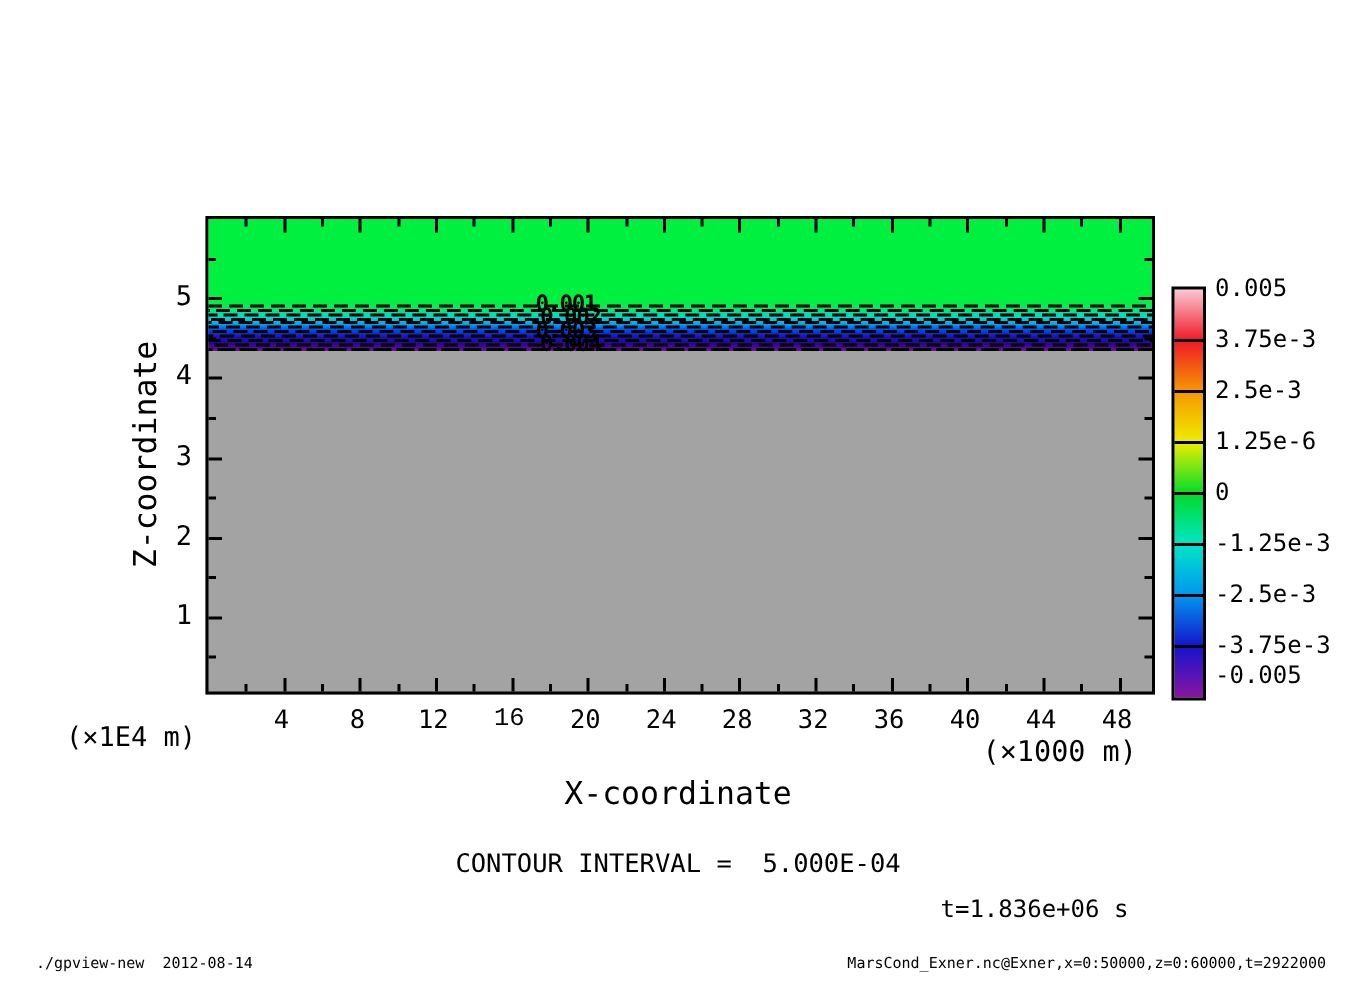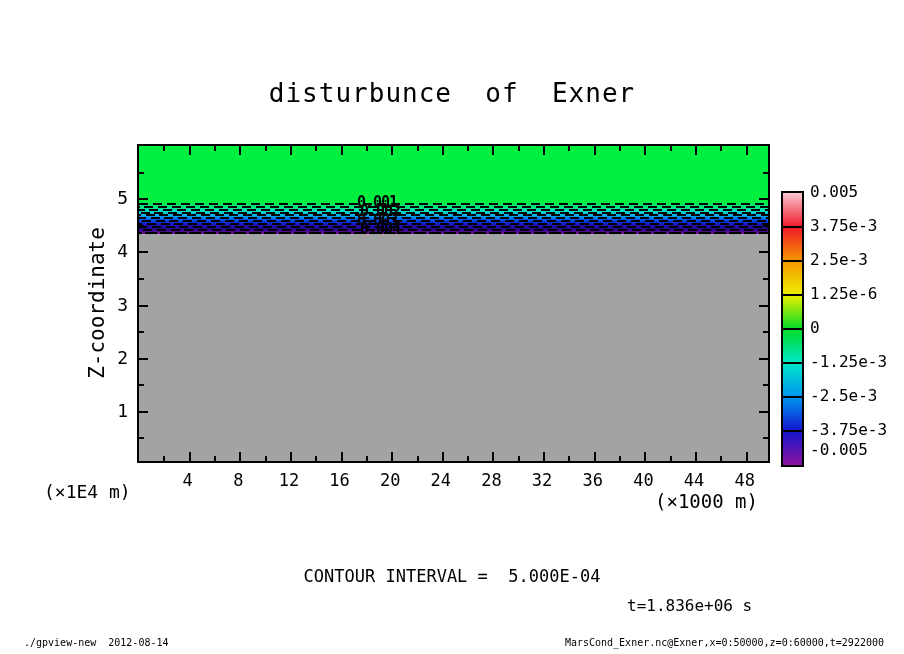--- a/index.html
+++ b/index.html
@@ -44,21 +44,20 @@
   .cbarlab{position:absolute;left:810px;height:18px;font-size:16px;white-space:pre;}
   .cint{position:absolute;left:0;top:566px;width:904px;text-align:center;font-size:17px;white-space:pre;}
   .tstamp{position:absolute;left:627px;top:596px;font-size:16px;white-space:pre;}
   .footL{position:absolute;left:24px;top:637px;font-size:10px;white-space:pre;}
   .footR{position:absolute;right:20px;top:637px;font-size:10px;white-space:pre;}
 </style>
 </head>
 <body>
 
 <div class="fig">
-  <div class="title">disturbunce  of  Exner</div>
 
   <div class="ylab">Z-coordinate</div>
 
   <div id="plot" class="plot">
     <div class="green" id="zeroRegion" style="background: rgb(0, 240, 64); height: 55.825px;"></div>
     <div class="band" id="bandRegion" style="top: 55.825px; height: 32.4317px; background: linear-gradient(rgb(0, 240, 64) 0%, rgb(0, 232, 122) 14.3%, rgb(0, 220, 200) 28.6%, rgb(0, 172, 240) 42.9%, rgb(0, 72, 232) 57.1%, rgb(28, 16, 180) 71.4%, rgb(40, 8, 140) 85.7%, rgb(120, 14, 150) 100%);"></div>
   <div class="cline" style="top: 56.9517px; background-position: 0px 0px;"></div>
       <div class="cline" style="top: 59.8227px; background-position: 5px 0px;"></div>
       <div class="cline" style="top: 62.6937px; background-position: 10px 0px;"></div>
       <div class="cline" style="top: 65.5647px; background-position: 15px 0px;"></div>
@@ -140,39 +139,40 @@
       <div class="tick" style="left: 0px; top: 25.5833px; width: 5px; height: 2px;"></div>
       <div class="tick" style="right: 0px; top: 25.5833px; width: 5px; height: 2px;"></div>
       <div class="clabel" style="left: 218px; top: 50px;">0.001</div>
       <div class="clabel" style="left: 221px; top: 59px;">0.002</div>
       <div class="clabel" style="left: 218px; top: 68px;">0.003</div>
       <div class="clabel" style="left: 221px; top: 77px;">0.004</div>
     </div>
 
   <div class="unitL">(×1E4 m)</div>
   <div class="unitR">(×1000 m)</div>
+  <div class="xlab">X-coordinate</div>
 
   <div id="cbar" class="cbar" style="background: linear-gradient(rgb(250, 200, 210) 0%, rgb(240, 24, 40) 12.5%, rgb(245, 152, 0) 25%, rgb(238, 238, 0) 37.5%, rgb(0, 220, 40) 50%, rgb(0, 230, 200) 62.5%, rgb(0, 150, 240) 75%, rgb(20, 20, 205) 87.5%, rgb(140, 20, 160) 100%);">
       <div class="cbarseg" style="top: 33px;"></div>
       <div class="cbarseg" style="top: 67px;"></div>
       <div class="cbarseg" style="top: 101px;"></div>
       <div class="cbarseg" style="top: 135px;"></div>
       <div class="cbarseg" style="top: 169px;"></div>
       <div class="cbarseg" style="top: 203px;"></div>
       <div class="cbarseg" style="top: 237px;"></div>
     </div>
 
   <div class="cint">CONTOUR INTERVAL =  5.000E-04</div>
   <div class="tstamp">t=1.836e+06 s</div>
   <div class="footL">./gpview-new  2012-08-14</div>
   <div class="footR">MarsCond_Exner.nc@Exner,x=0:50000,z=0:60000,t=2922000</div>
 <div class="xticklab" style="left: 170.64px;">4</div>
     <div class="xticklab" style="left: 221.28px;">8</div>
     <div class="xticklab" style="left: 271.92px;">12</div>
-    <div class="xticklab" style="left: 322.56px;">16</div>
+    <div class="xticklab" style="left: 322.56px; font-family: Liberation Mono, monospace;">16</div>
     <div class="xticklab" style="left: 373.2px;">20</div>
     <div class="xticklab" style="left: 423.84px;">24</div>
     <div class="xticklab" style="left: 474.48px;">28</div>
     <div class="xticklab" style="left: 525.12px;">32</div>
     <div class="xticklab" style="left: 575.76px;">36</div>
     <div class="xticklab" style="left: 626.4px;">40</div>
     <div class="xticklab" style="left: 677.04px;">44</div>
     <div class="xticklab" style="left: 727.68px;">48</div>
     <div class="yticklab" style="top: 399.833px;">1</div>
     <div class="yticklab" style="top: 346.667px;">2</div>

